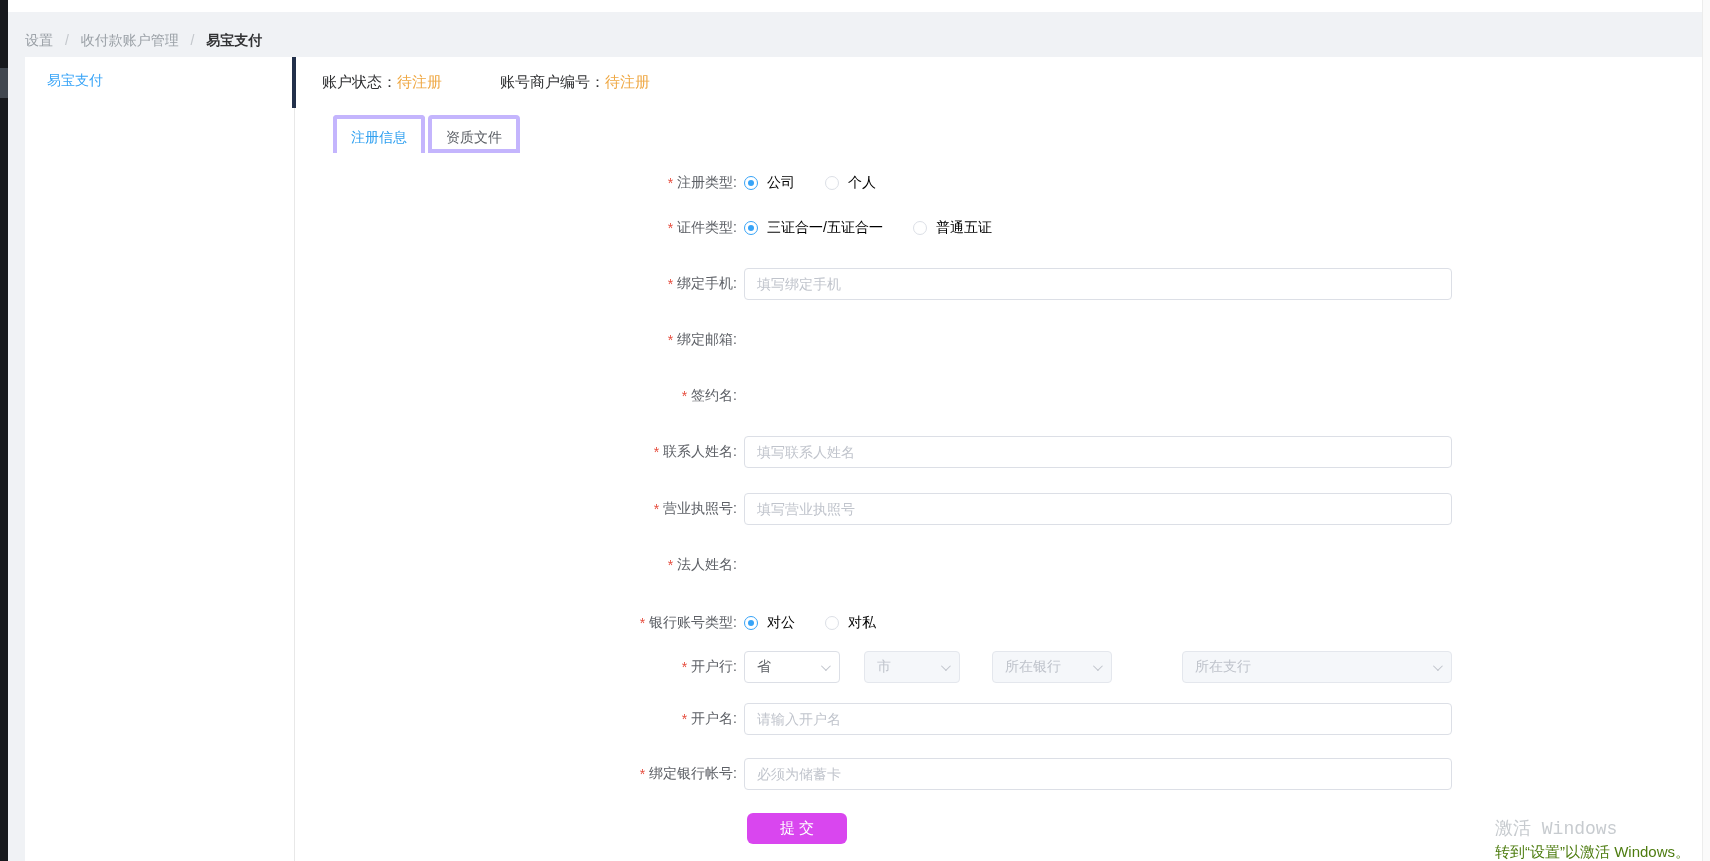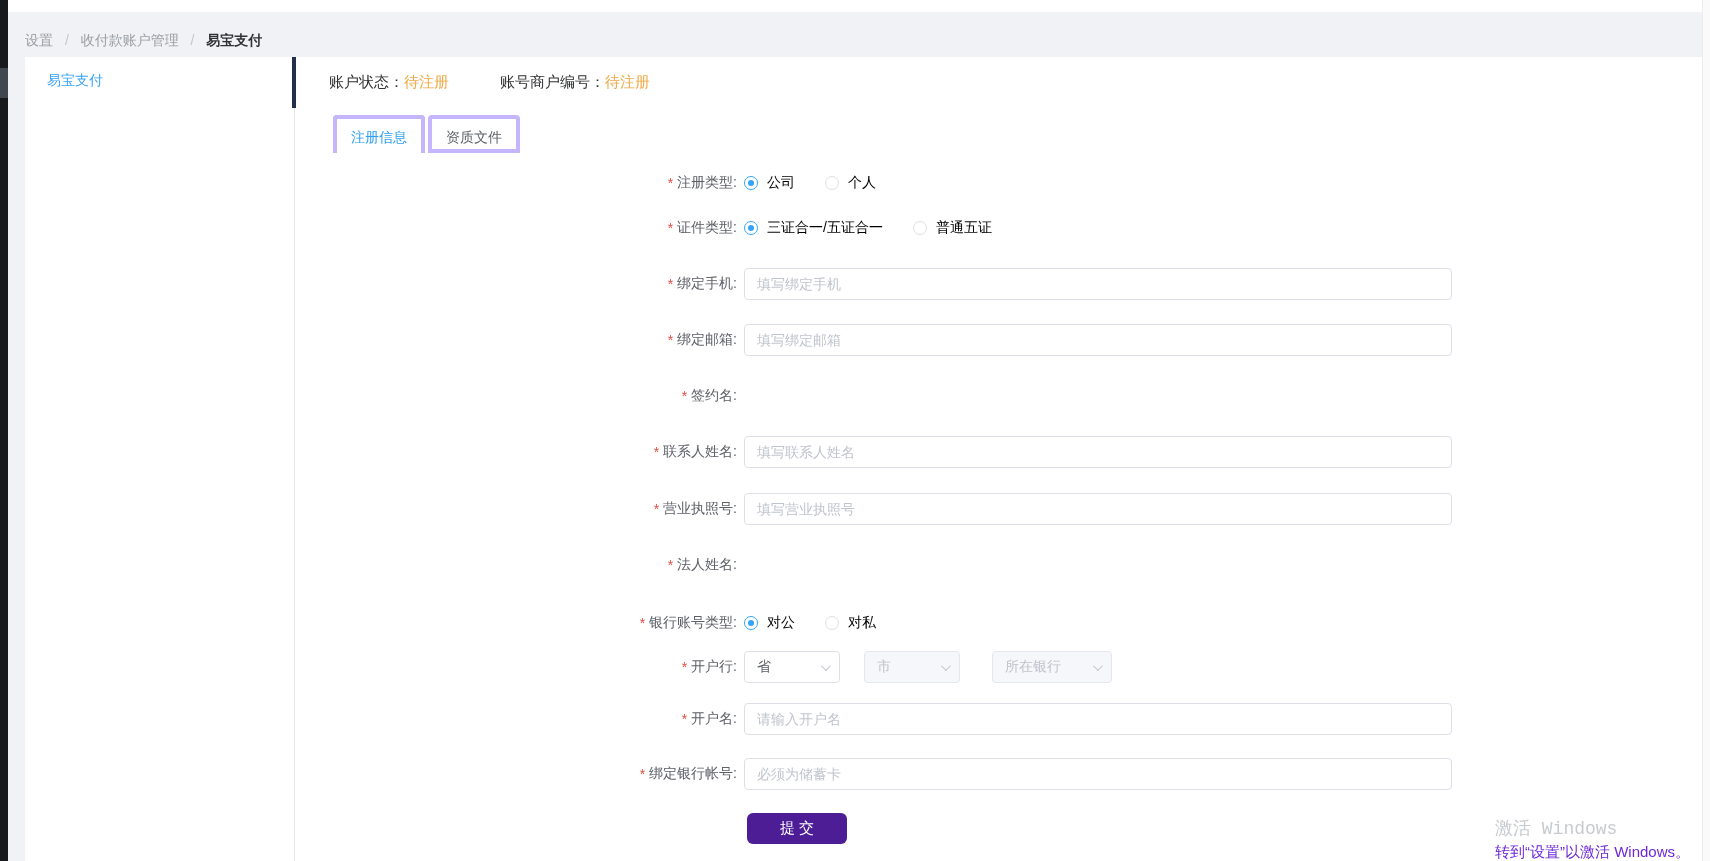--- a/index.html
+++ b/index.html
@@ -26,21 +26,21 @@
   .side-item { position:absolute; left:47px; top:70px; height:20px; line-height:20px;
     font-size:14px; color:#36a3f7; cursor:pointer; }
 
   
   .vdiv-dark { position:absolute; left:292px; top:57px; width:4px; height:51px; background:#22304a; }
   .vdiv-light { position:absolute; left:294px; top:108px; width:1px; height:753px; background:#e8e8e8; }
 
   
   .hdr { position:absolute; top:72px; height:20px; line-height:20px; font-size:15px; color:#303133; white-space:nowrap; }
   .hdr .val { color:#efa844; }
-  .hdr-status { left:329px; }
+  .hdr-status { left:322px; }
   .hdr-merchant { left:500px; }
 
   
   .tab { position:absolute; top:115px; height:38px; width:92px; text-align:center;
     line-height:36px; font-size:14px; background:#fff;
     border:4px solid #c4b5fd; border-radius:4px 4px 0 0; cursor:pointer; }
   .tab-active { left:333px; color:#2d9ff0; border-bottom:none; }
   .tab-idle { left:428px; color:#5c6066; }
 
   
@@ -69,27 +69,27 @@
 
   .sel { position:absolute; top:0; height:32px; border:1px solid #dcdfe6; border-radius:4px;
     background:#fff; display:flex; align-items:center; padding:0 24px 0 12px;
     font-size:14px; color:#5d6066; cursor:pointer; }
   .sel.dis { background:#f5f7fa; border-color:#e4e7ed; color:#bfc3cb; cursor:not-allowed; }
   .chev { position:absolute; right:11px; top:12px; width:7px; height:7px;
     border-right:1px solid #c0c4cc; border-bottom:1px solid #c0c4cc;
     transform:rotate(45deg) translateY(-2px); }
 
   .submit-btn { position:absolute; left:747px; top:813px; width:100px; height:31px;
-    background:#4c1d95; color:#fff; font-size:15px; border:none; border-radius:6px;
+    background:#d946ef; color:#fff; font-size:15px; border:none; border-radius:6px;
     cursor:pointer; font-family:"Liberation Sans","DejaVu Sans",sans-serif; }
 
   
   .watermark { position:absolute; left:1495px; top:816px; color:#c7cbcf; pointer-events:none; }
   .wm1 { font-size:18px; line-height:26px;font-family:Liberation Mono, monospace; }
-  .wm2 { font-size:15px; line-height:19px; color:#6d28d9; }
+  .wm2 { font-size:15px; line-height:19px; color:#4d7c0f; }
 
   
   .scroll-track { position:absolute; right:0; top:0; width:8px; height:861px;
     background:#fafafa; border-left:1px solid #ececec; }
 </style>
 </head>
 <body>
 
 <div class="stage">
 
@@ -164,21 +164,20 @@
         <span>绑定手机:</span>
       </div>
     <input class="inp" placeholder="填写绑定手机" style="">
   </div>
 
   <div class="frow row-h32" style="top:324px">
     <div class="lbl">
         <span class="req">*</span>
         <span>绑定邮箱:</span>
       </div>
-    <input class="inp" placeholder="填写绑定邮箱" style="">
   </div>
 
   <div class="frow row-h32" style="top:380px">
     <div class="lbl">
         <span class="req">*</span>
         <span>签约名:</span>
       </div>
   </div>
 
   <div class="frow row-h32" style="top:436px">
@@ -229,20 +228,24 @@
     <div class="sel" style="left:744px;width:96px">
       <span>省</span>
       <i class="chev"></i>
     </div>
     <div class="sel dis" style="left:864px;width:96px">
       <span>市</span>
       <i class="chev"></i>
     </div>
     <div class="sel dis" style="left:992px;width:120px">
       <span>所在银行</span>
+      <i class="chev"></i>
+    </div>
+    <div class="sel dis" style="left:1182px;width:270px">
+      <span>所在支行</span>
       <i class="chev"></i>
     </div>
   </div>
 
   <div class="frow row-h32" style="top:703px">
     <div class="lbl">
         <span class="req">*</span>
         <span>开户名:</span>
       </div>
     <input class="inp" placeholder="请输入开户名" style="">

